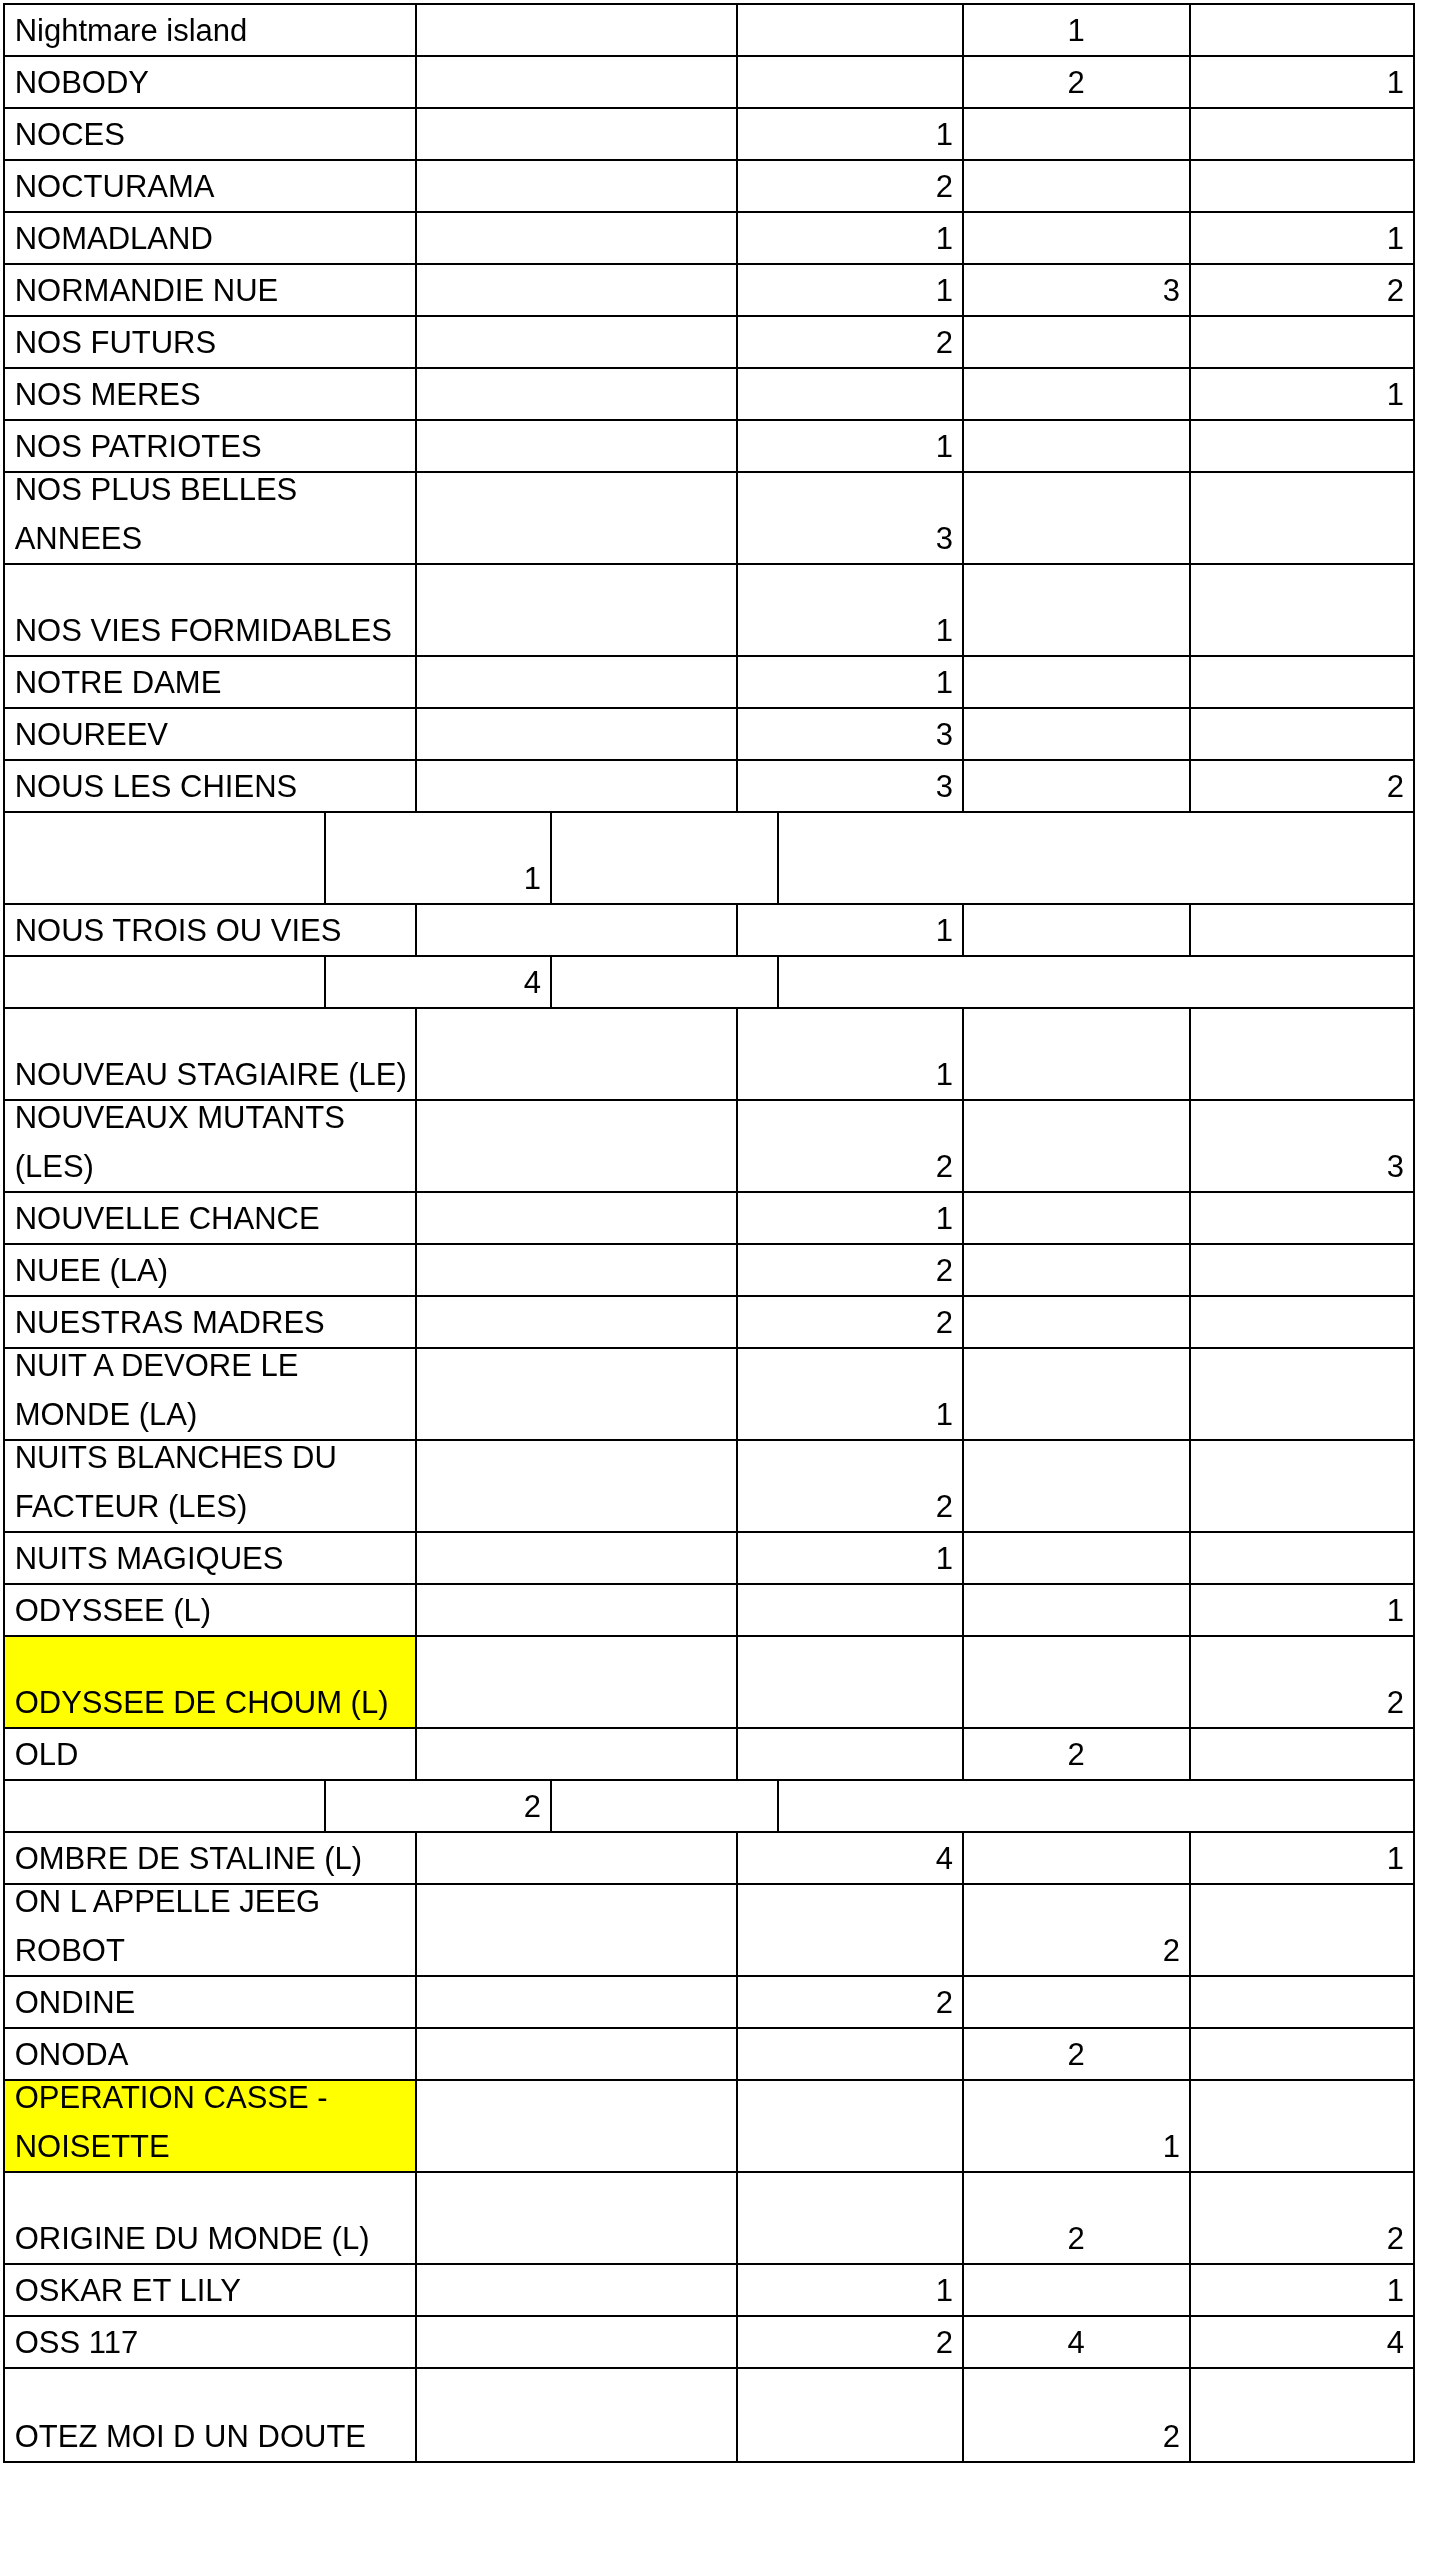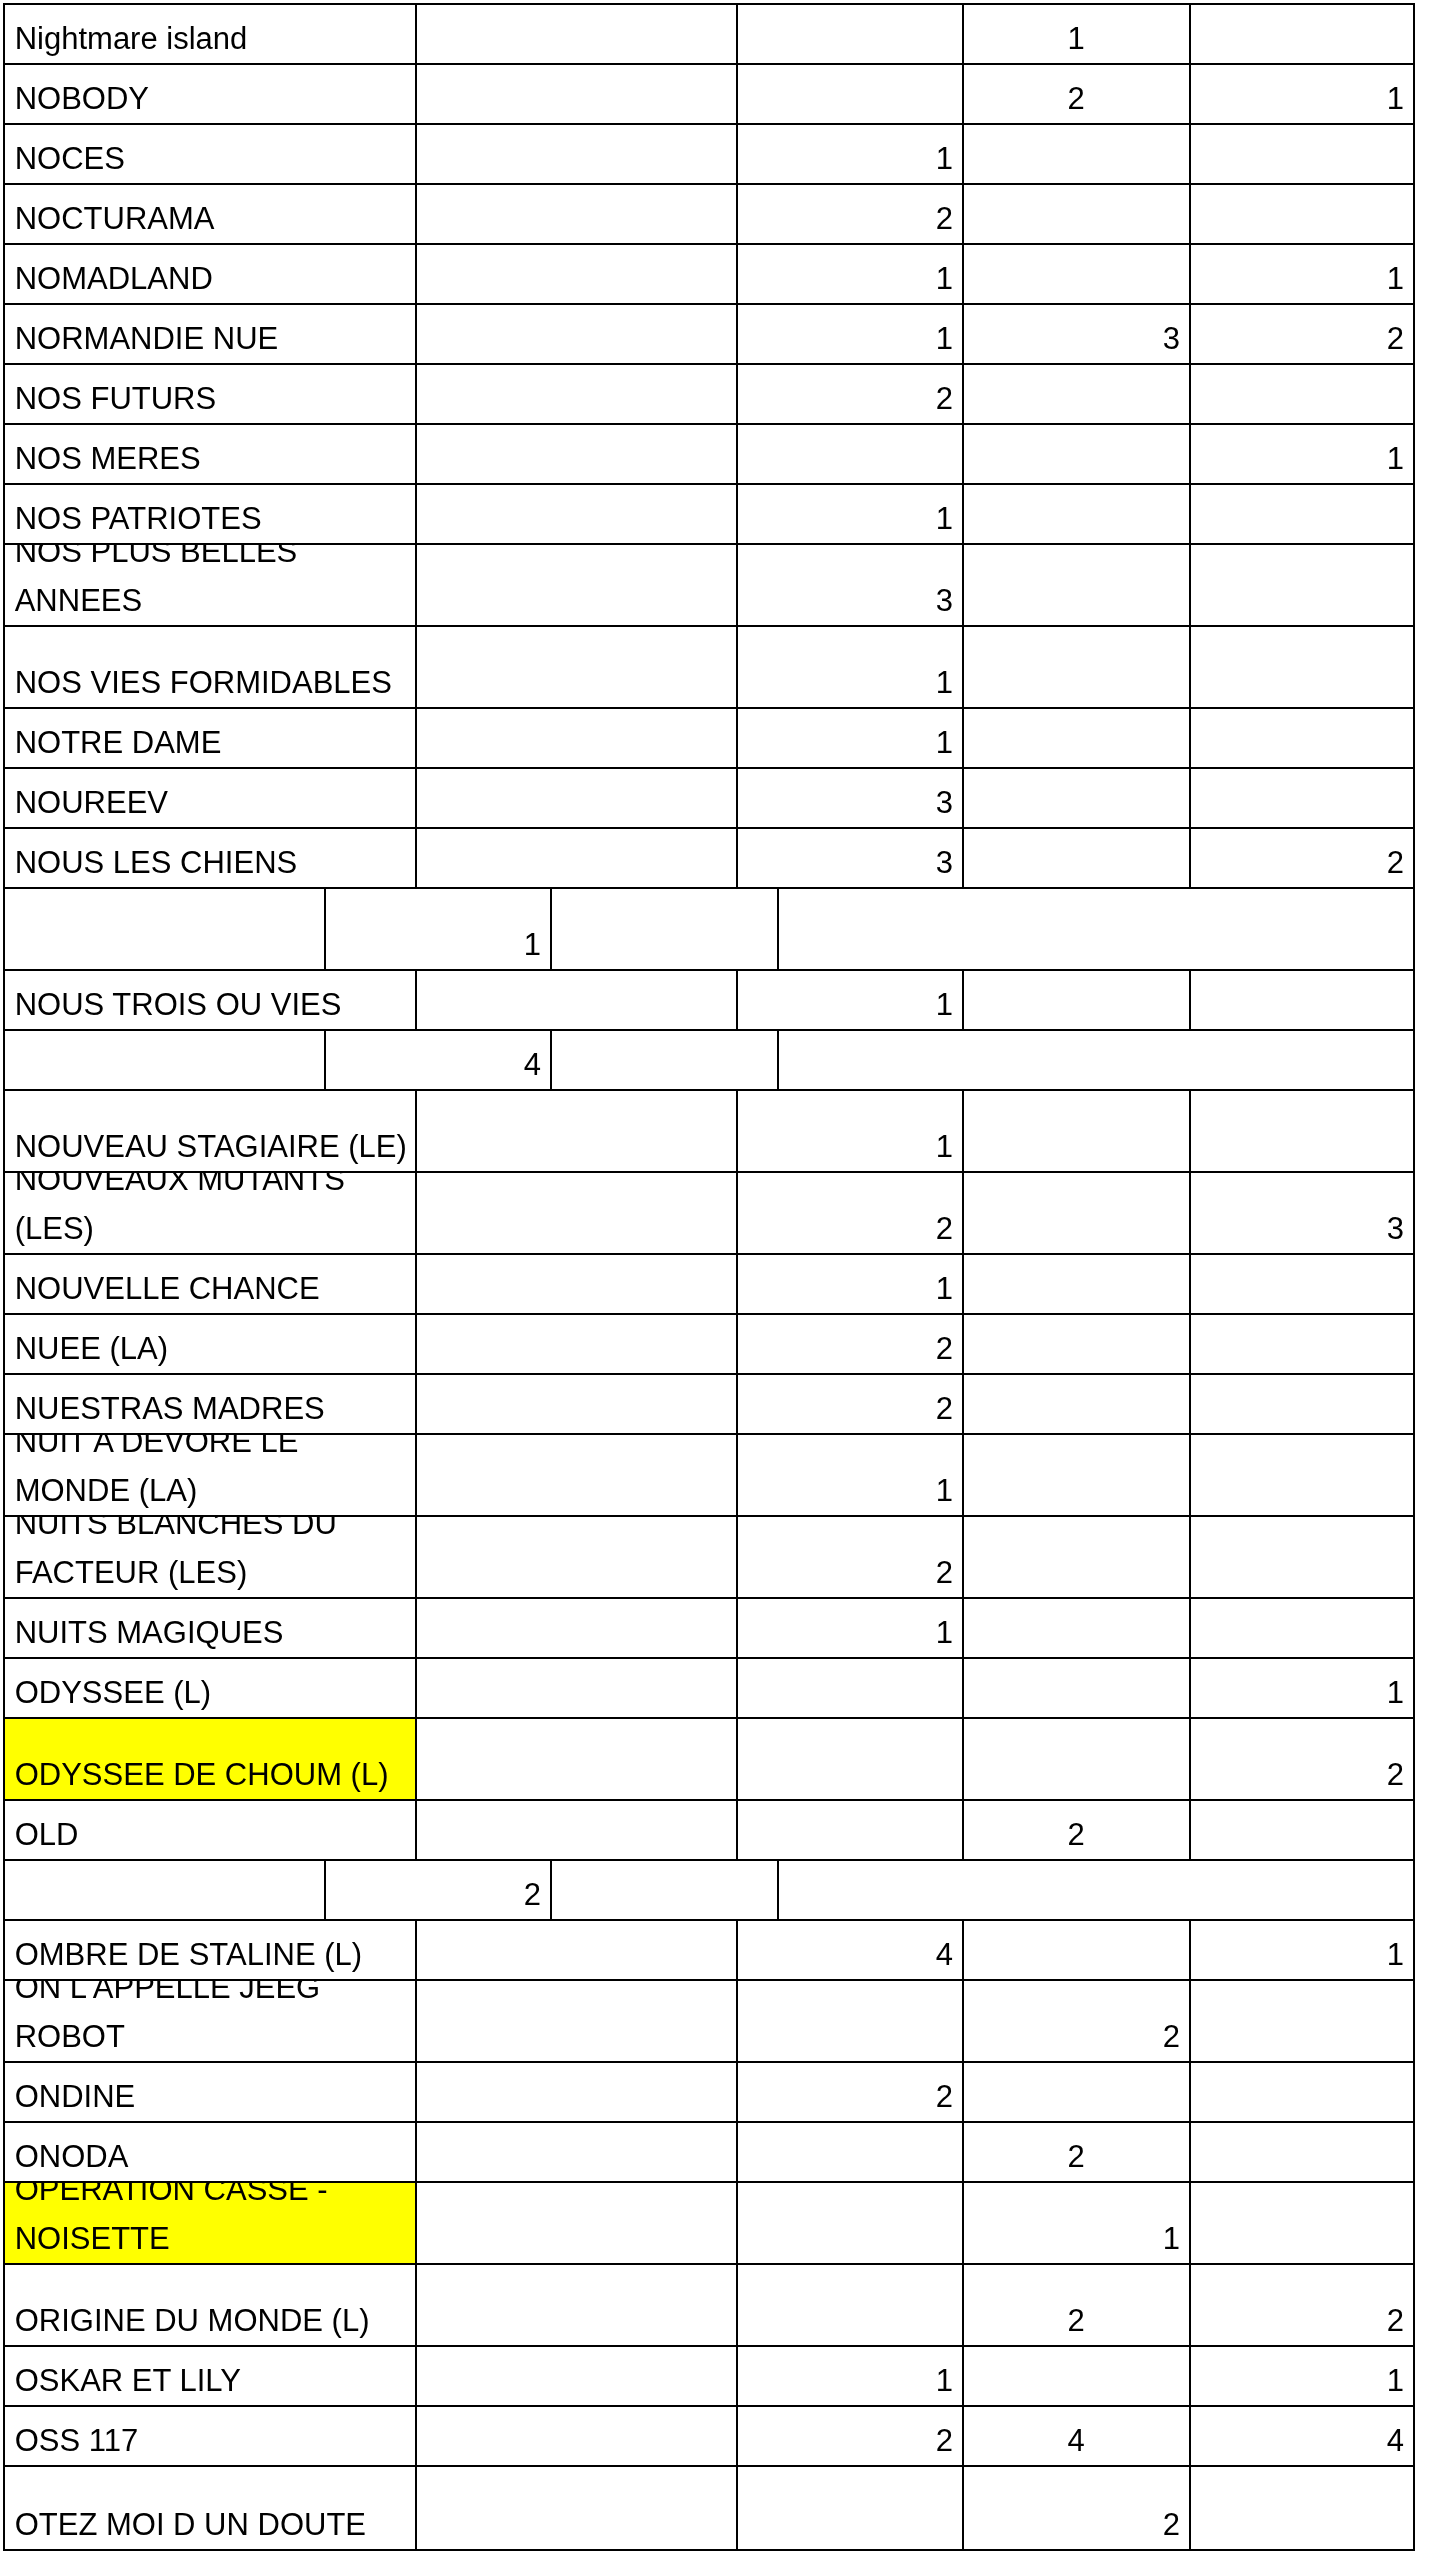--- a/index.html
+++ b/index.html
@@ -1,22 +1,22 @@
 <!DOCTYPE html>
 <html style="font-size:13.6px"><head>
 <meta charset="utf-8">
 <style>
   html,body{margin:0;padding:0;background:#ffffff;}
   body{width:1441px;height:2576px;position:relative;font-family:"Liberation Sans",sans-serif;}
   .sheet{
     position:absolute;left:2.5px;top:3.4px;
     border:2.5px solid #000;background:#fff;
   }
-  .row{display:flex;height:60px;box-sizing:border-box;border-bottom:2.5px solid #000;}
-  .row.tall{height:82px;}
+  .row{display:flex;height:52px;box-sizing:border-box;border-bottom:2.5px solid #000;}
+  .row.tall{height:92px;}
   .row:last-child{border-bottom:none;}
   .cell{
     box-sizing:border-box;border-right:2.5px solid #000;
     display:flex;align-items:flex-end;overflow:hidden;
     font-size:31px;line-height:49px;color:#000;white-space:normal;
   }
   .cell:last-child{border-right:none;}
   .ct{width:412px;padding:0 5.1px 0 10.2px;justify-content:flex-start;}
   .cb{width:321px;}
   .cn{justify-content:flex-end;padding-right:8.5px;}

